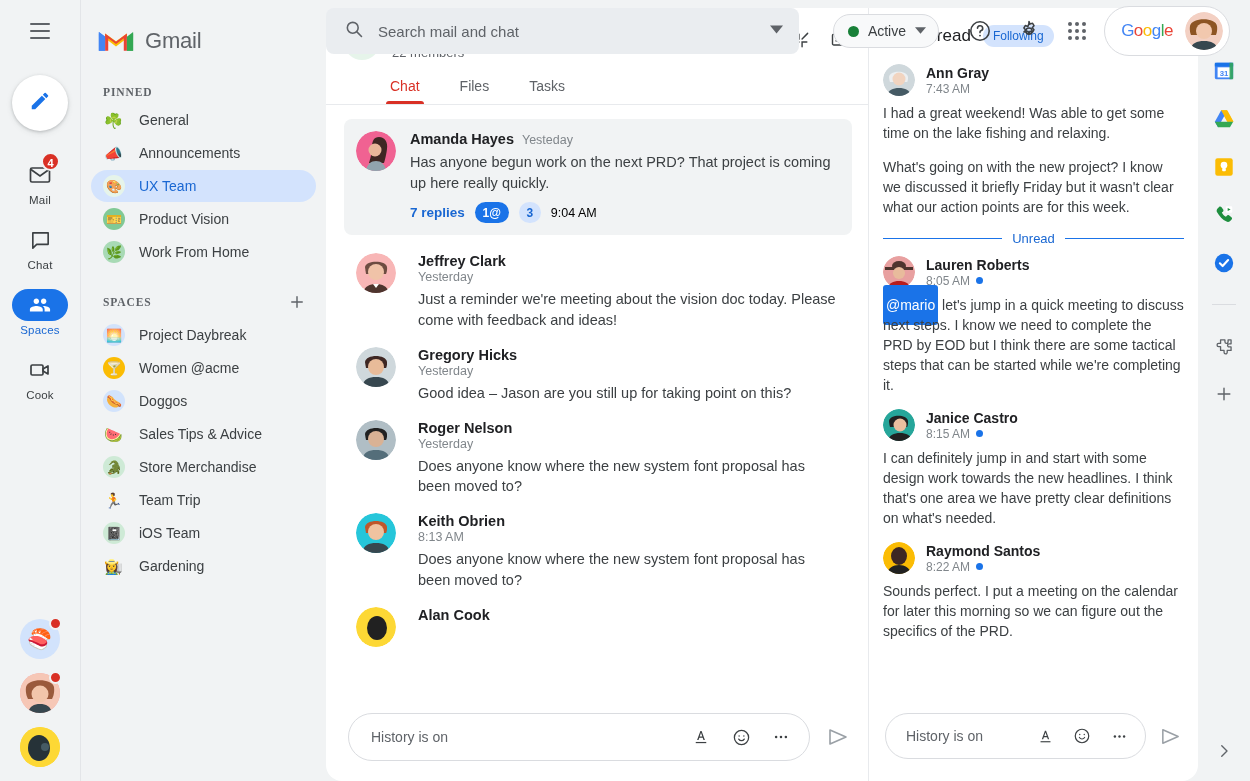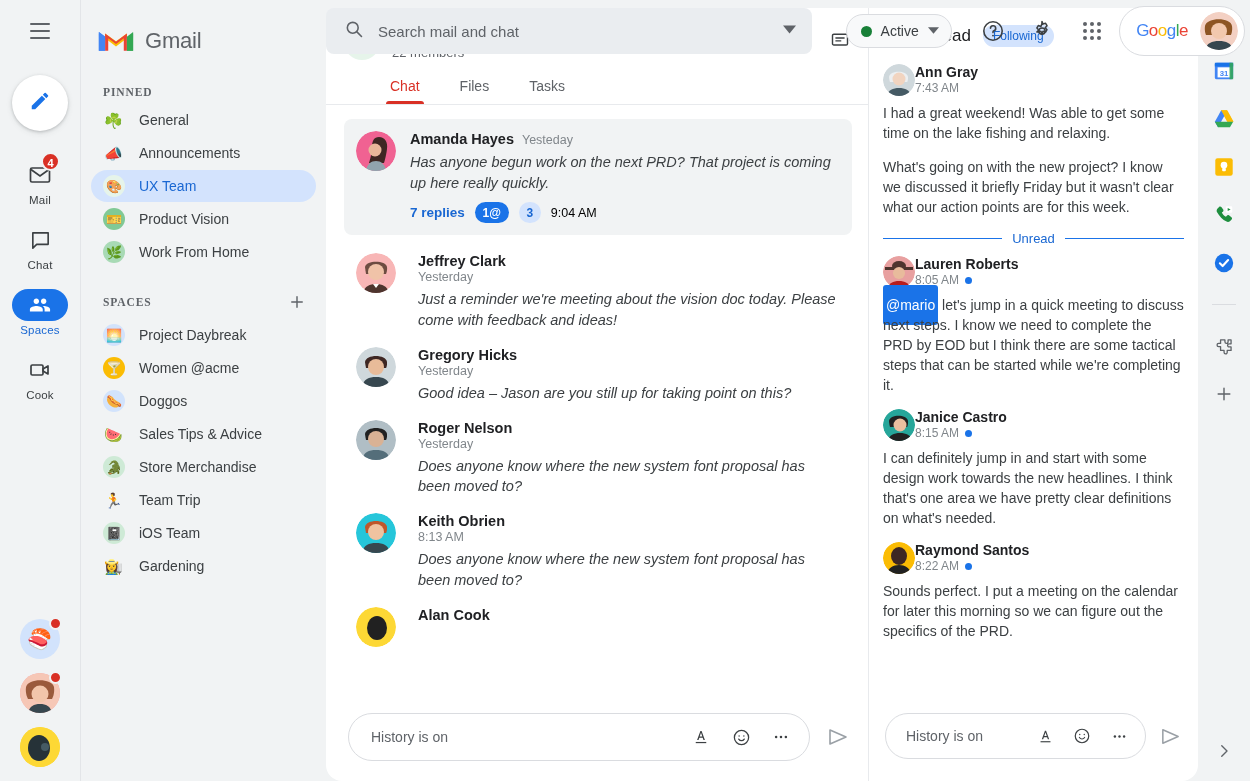--- a/index.html
+++ b/index.html
@@ -127,21 +127,21 @@
     background: #f1f3f4; border-radius: 8px; padding: 12px 14px 12px 12px;
     display: flex; gap: 14px; margin-bottom: 10px;
   }
   .msg { display: flex; gap: 22px; padding: 8px 14px 8px 12px; }
   .avatar { width: 40px; height: 40px; border-radius: 50%; flex: 0 0 40px; overflow: hidden; }
   .msg-main { flex: 1 1 auto; min-width: 0; }
   .msg-namerow { display: flex; align-items: baseline; gap: 8px; }
   .msg-name { font-size: 14.5px; font-weight: 600; color: #202124; }
   .msg-time-inline { font-size: 12.5px; color: #80868b; }
   .msg-time { font-size: 12.5px; color: #80868b; margin-top: 1px; display: flex; align-items: center; gap: 6px; }
-  .msg-text { font-size: 14.5px; color: #3c4043; line-height: 1.43; margin-top: 5px; font-style: italic; }
+  .msg-text { font-size: 14.5px; color: #3c4043; line-height: 1.43; margin-top: 5px; }
   .replies-row { display: flex; align-items: center; gap: 10px; margin-top: 9px; }
   .replies-link { font-size: 13.5px; color: #1967d2; font-weight: 600; cursor: pointer; }
   .pill-blue {
     background: #1a73e8; color: #fff; border-radius: 11px; height: 21px; min-width: 34px;
     font-size: 12px; font-weight: 600; display: flex; align-items: center; justify-content: center;
     padding: 0 7px;
   }
   .pill-light {
     background: #d3e3fd; color: #1967d2; border-radius: 11px; height: 21px; min-width: 22px;
     font-size: 12px; font-weight: 600; display: flex; align-items: center; justify-content: center;
@@ -169,21 +169,21 @@
     height: 56px; flex: 0 0 56px; display: flex; align-items: center;
     padding: 0 14px 0 12px; gap: 12px;
   }
   .thread-title { font-size: 17px; color: #202124; }
   .following-pill {
     background: #d3e3fd; color: #1967d2; font-size: 12px; font-weight: 500;
     border-radius: 11px; padding: 4px 10px; cursor: pointer;
   }
   .thread-body { flex: 1 1 auto; overflow: hidden; padding: 0 14px; position: relative; }
   .t-msg { margin-bottom: 14px; }
-  .t-head { display: flex; align-items: flex-start; }
+  .t-head { display: flex; gap: 11px; align-items: center; }
   .t-av { width: 32px; height: 32px; border-radius: 50%; flex: 0 0 32px; overflow: hidden; }
   .t-name { font-size: 14px; font-weight: 600; color: #202124; }
   .t-time { font-size: 12px; color: #80868b; margin-top: 1px; display: flex; align-items: center; gap: 6px; }
   .unread-dot { width: 7px; height: 7px; border-radius: 50%; background: #1a73e8; display: inline-block; }
   .t-text { font-size: 14px; color: #3c4043; line-height: 1.43; margin-top: 7px; }
   .t-text p + p { margin-top: 14px; }
   .mention { background: #1a73e8; color: #fff; border-radius: 3px; padding: 12px 3px; font-weight: 500; }
   .unread-sep { display: flex; align-items: center; gap: 10px; margin: 14px 0 10px; }
   .unread-sep .line { flex: 1 1 auto; height: 1px; background: #1a73e8; }
   .unread-sep .lbl { font-size: 13px; color: #1967d2; }
@@ -200,21 +200,21 @@
     padding-top: 60px; gap: 26px; height: 781px;
   }
   .side-ico { width: 22px; height: 22px; cursor: pointer; display: flex; align-items: center; justify-content: center; }
   .side-sep { width: 24px; height: 1px; background: #dadce0; margin: 4px 0; }
   .side-expand { margin-top: auto; margin-bottom: 18px; width: 24px; height: 24px; cursor: pointer; display:flex;align-items:center;justify-content:center; }
 
   
   .topbar {
     position: absolute; top: 0; left: 326px; right: 0; height: 62px;
     display: flex; align-items: center; gap: 10px; z-index: 5;
-    padding-right: 5px;
+    padding-right: 20px;
   }
   .search-box {
     width: 500px; height: 46px; background: #eaedf0; border-radius: 8px;
     display: flex; align-items: center; padding: 0 16px 0 18px; gap: 14px; cursor: text;
   }
   .search-ph { flex: 1 1 auto; font-size: 15px; color: #5f6368; }
   .status-pill {
     height: 34px; border: 1px solid #dadce0; border-radius: 17px; background: #f8f9fa;
     display: flex; align-items: center; gap: 9px; padding: 0 12px 0 14px; cursor: pointer; margin-left: 24px;
   }

